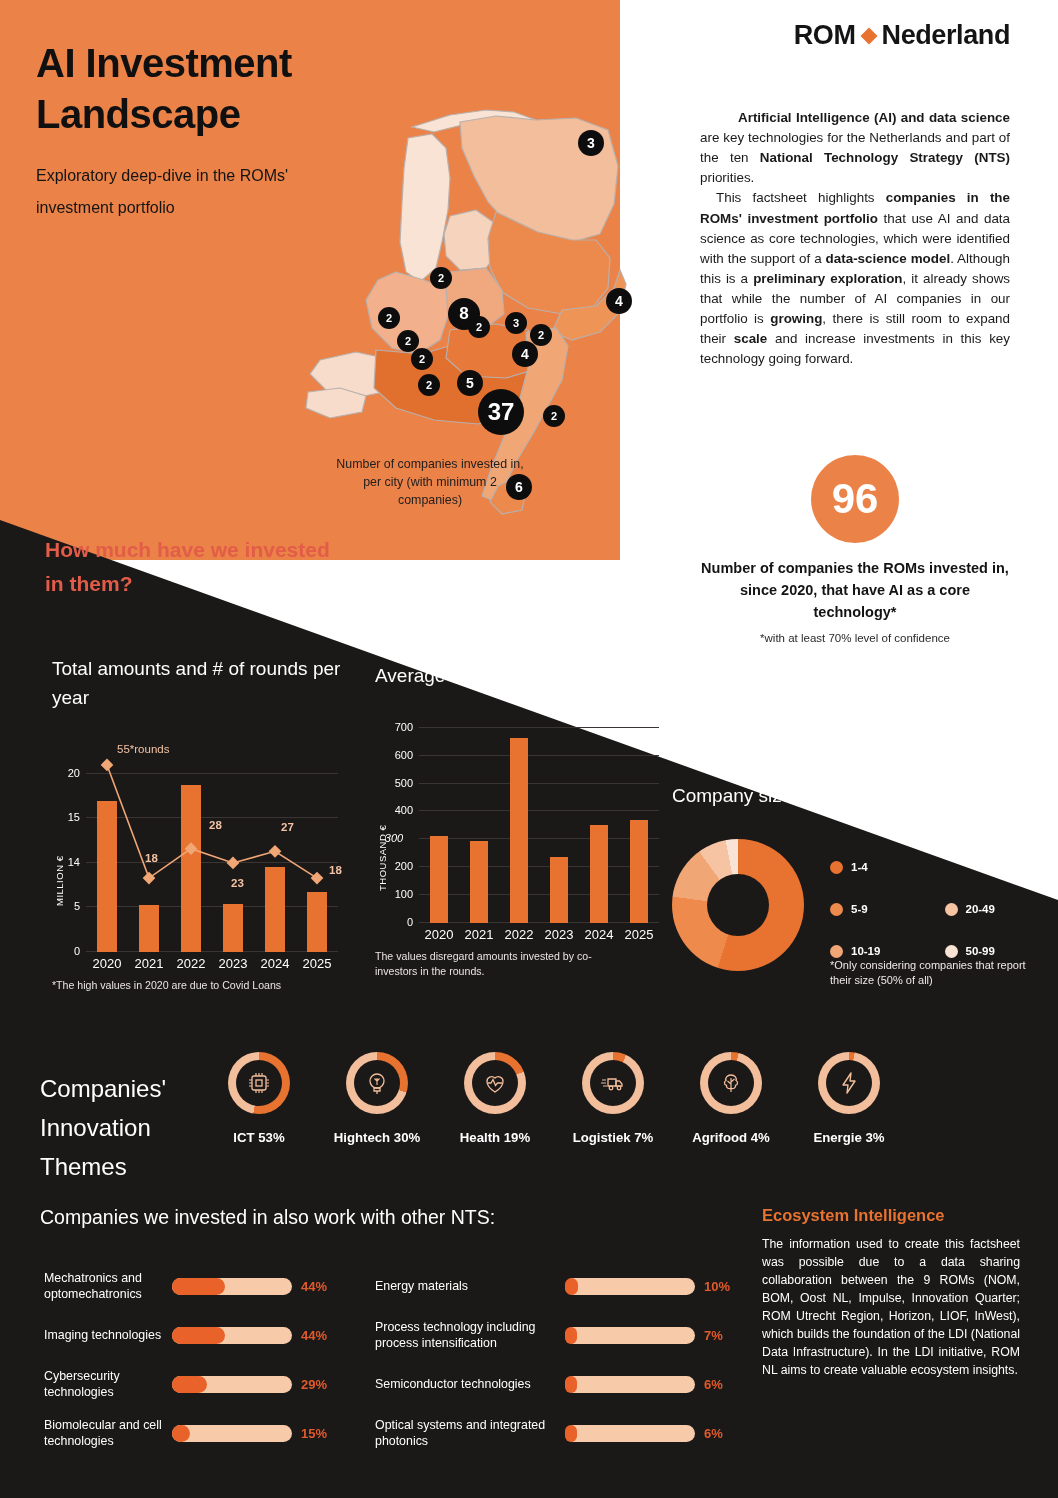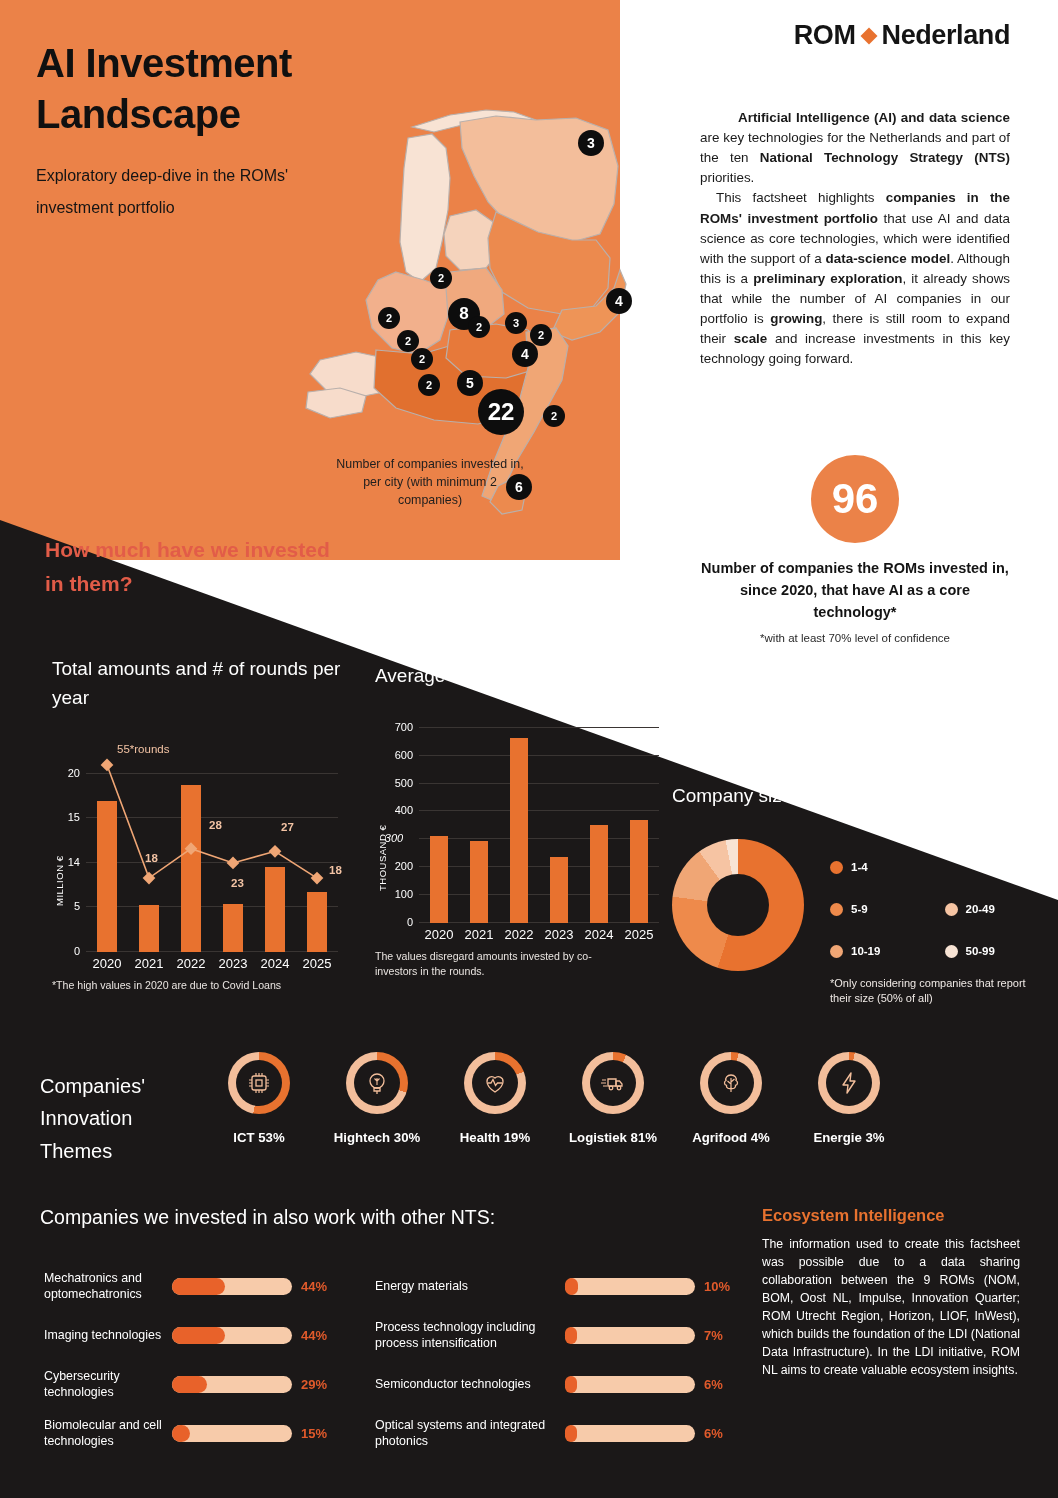--- a/index.html
+++ b/index.html
@@ -80,21 +80,21 @@
   #donut { position:relative; width:132px; height:132px; border-radius:50%; }
   #donut::after { content:""; position:absolute; left:50%; top:50%; width:62px; height:62px;
       margin:-31px 0 0 -31px; border-radius:50%; background:#1b1818; }
   .lg { display:flex; align-items:center; gap:8px; font-size:11.5px; font-weight:700; color:#fff; }
   .lgdot { width:13px; height:13px; border-radius:50%; display:inline-block; }
   #donut-note { color:#efe9e5; font-size:11px; line-height:1.45; }
 
   
   #themes { position:absolute; left:40px; top:1052px; width:990px; display:flex;
             align-items:flex-start; }
-  #themes .lbl { color:#fff; font-size:20px; line-height:1.62; width:160px; padding-top:18px; }
+  #themes .lbl { color:#fff; font-size:24px; line-height:1.62; width:160px; padding-top:18px; }
   .theme { width:118px; text-align:center; }
   .ring { width:62px; height:62px; border-radius:50%; margin:0 auto; position:relative; }
   .ring::after { content:""; position:absolute; inset:8px; border-radius:50%; background:#1b1818; }
   .ring .gl { position:absolute; inset:0; display:flex; align-items:center; justify-content:center;
               z-index:2; color:#F3BE9B; }
   .theme .tl { margin-top:16px; color:#fff; font-size:13.2px; font-weight:700; }
 
   
   #ntsHead { position:absolute; left:40px; top:1206px; color:#fff; font-size:19.5px; }
   .nts-col { position:absolute; top:1262px; }
@@ -182,21 +182,21 @@
       <div class="bub" style="left: 148px; top: 206px; width: 32px; height: 32px; font-size: 17px;">8</div>
       <div class="bub" style="left: 168px; top: 224px; width: 22px; height: 22px; font-size: 11px;">2</div>
       <div class="bub" style="left: 205px; top: 220px; width: 22px; height: 22px; font-size: 11px;">3</div>
       <div class="bub" style="left: 230px; top: 232px; width: 22px; height: 22px; font-size: 11px;">2</div>
       <div class="bub" style="left: 306px; top: 196px; width: 26px; height: 26px; font-size: 14px;">4</div>
       <div class="bub" style="left: 97px; top: 238px; width: 22px; height: 22px; font-size: 11px;">2</div>
       <div class="bub" style="left: 111px; top: 256px; width: 22px; height: 22px; font-size: 11px;">2</div>
       <div class="bub" style="left: 212px; top: 249px; width: 26px; height: 26px; font-size: 14px;">4</div>
       <div class="bub" style="left: 118px; top: 282px; width: 22px; height: 22px; font-size: 11px;">2</div>
       <div class="bub" style="left: 157px; top: 278px; width: 26px; height: 26px; font-size: 14px;">5</div>
-      <div class="bub" style="left: 178px; top: 297px; width: 46px; height: 46px; font-size: 24px;">22</div>
+      <div class="bub" style="left: 178px; top: 297px; width: 46px; height: 46px; font-size: 24px;">37</div>
       <div class="bub" style="left: 243px; top: 313px; width: 22px; height: 22px; font-size: 11px;">2</div>
       <div class="bub" style="left: 206px; top: 382px; width: 26px; height: 26px; font-size: 14px;">6</div>
     </div>
 </div>
 <div id="map-cap">Number of companies invested in, per city (with minimum 2 companies)</div>
 
 <div id="q1">How much have we invested in them?</div>
 
 <div id="chart1">
   <div class="ch-title">Total amounts and # of rounds per year</div>
@@ -312,21 +312,21 @@
           </div>
           <div class="lg">
             <span class="lgdot" style="background:#F0A675"></span>
             <span>10-19</span>
           </div>
           <div class="lg">
             <span class="lgdot" style="background:#F8E3D4"></span>
             <span>50-99</span>
           </div>
         </div>
-      <div id="donut-note" style="margin-top:18px;width:200px;">*Only considering companies that report their size (50% of all)</div>
+      <div id="donut-note" style="width:200px;">*Only considering companies that report their size (50% of all)</div>
     </div>
   </div>
 </div>
 
 <div id="themes">
   <div class="lbl">Companies' Innovation Themes</div>
   <div id="themes-list" style="display:flex;">
       <div class="theme">
         <div class="ring" style="background:conic-gradient(#E8722F 0deg 190.8deg, #F3BE9B 190.8deg 360deg);">
          <span class="gl">
@@ -370,21 +370,21 @@
          <span class="gl">
            <svg width="28" height="28" viewBox="0 0 28 28">
               <path d="M9 10h8v7H9z" fill="none" stroke="currentColor" stroke-width="1.3"></path>
               <path d="M17 12h3.5l2.5 3v2H17z" fill="none" stroke="currentColor" stroke-width="1.3"></path>
               <circle cx="12" cy="19" r="1.8" fill="none" stroke="currentColor" stroke-width="1.3"></circle>
               <circle cx="20" cy="19" r="1.8" fill="none" stroke="currentColor" stroke-width="1.3"></circle>
               <path d="M3 11h4M2 14h5M4 17h4" stroke="currentColor" stroke-width="1.2"></path>
             </svg>
          </span>
        </div>
-       <div class="tl">Logistiek 81%</div>
+       <div class="tl">Logistiek 7%</div>
       </div>
       <div class="theme">
         <div class="ring" style="background:conic-gradient(#E8722F 0deg 14.4deg, #F3BE9B 14.4deg 360deg);">
          <span class="gl">
            <svg width="28" height="28" viewBox="0 0 28 28">
               <path d="M14 6c-4 0-6 3-5 5.5-2 .8-2.2 4 .5 4.8-.5 2.3 1.8 3.8 4.5 3.2 2.7.6 5-1 4.5-3.2 2.7-.8 2.5-4 .5-4.8C20 9 18 6 14 6z" fill="none" stroke="currentColor" stroke-width="1.3"></path>
               <path d="M14 9v14M14 15l-3.5-3M14 13l3.5-3" fill="none" stroke="currentColor" stroke-width="1.2"></path>
             </svg>
          </span>
        </div>

